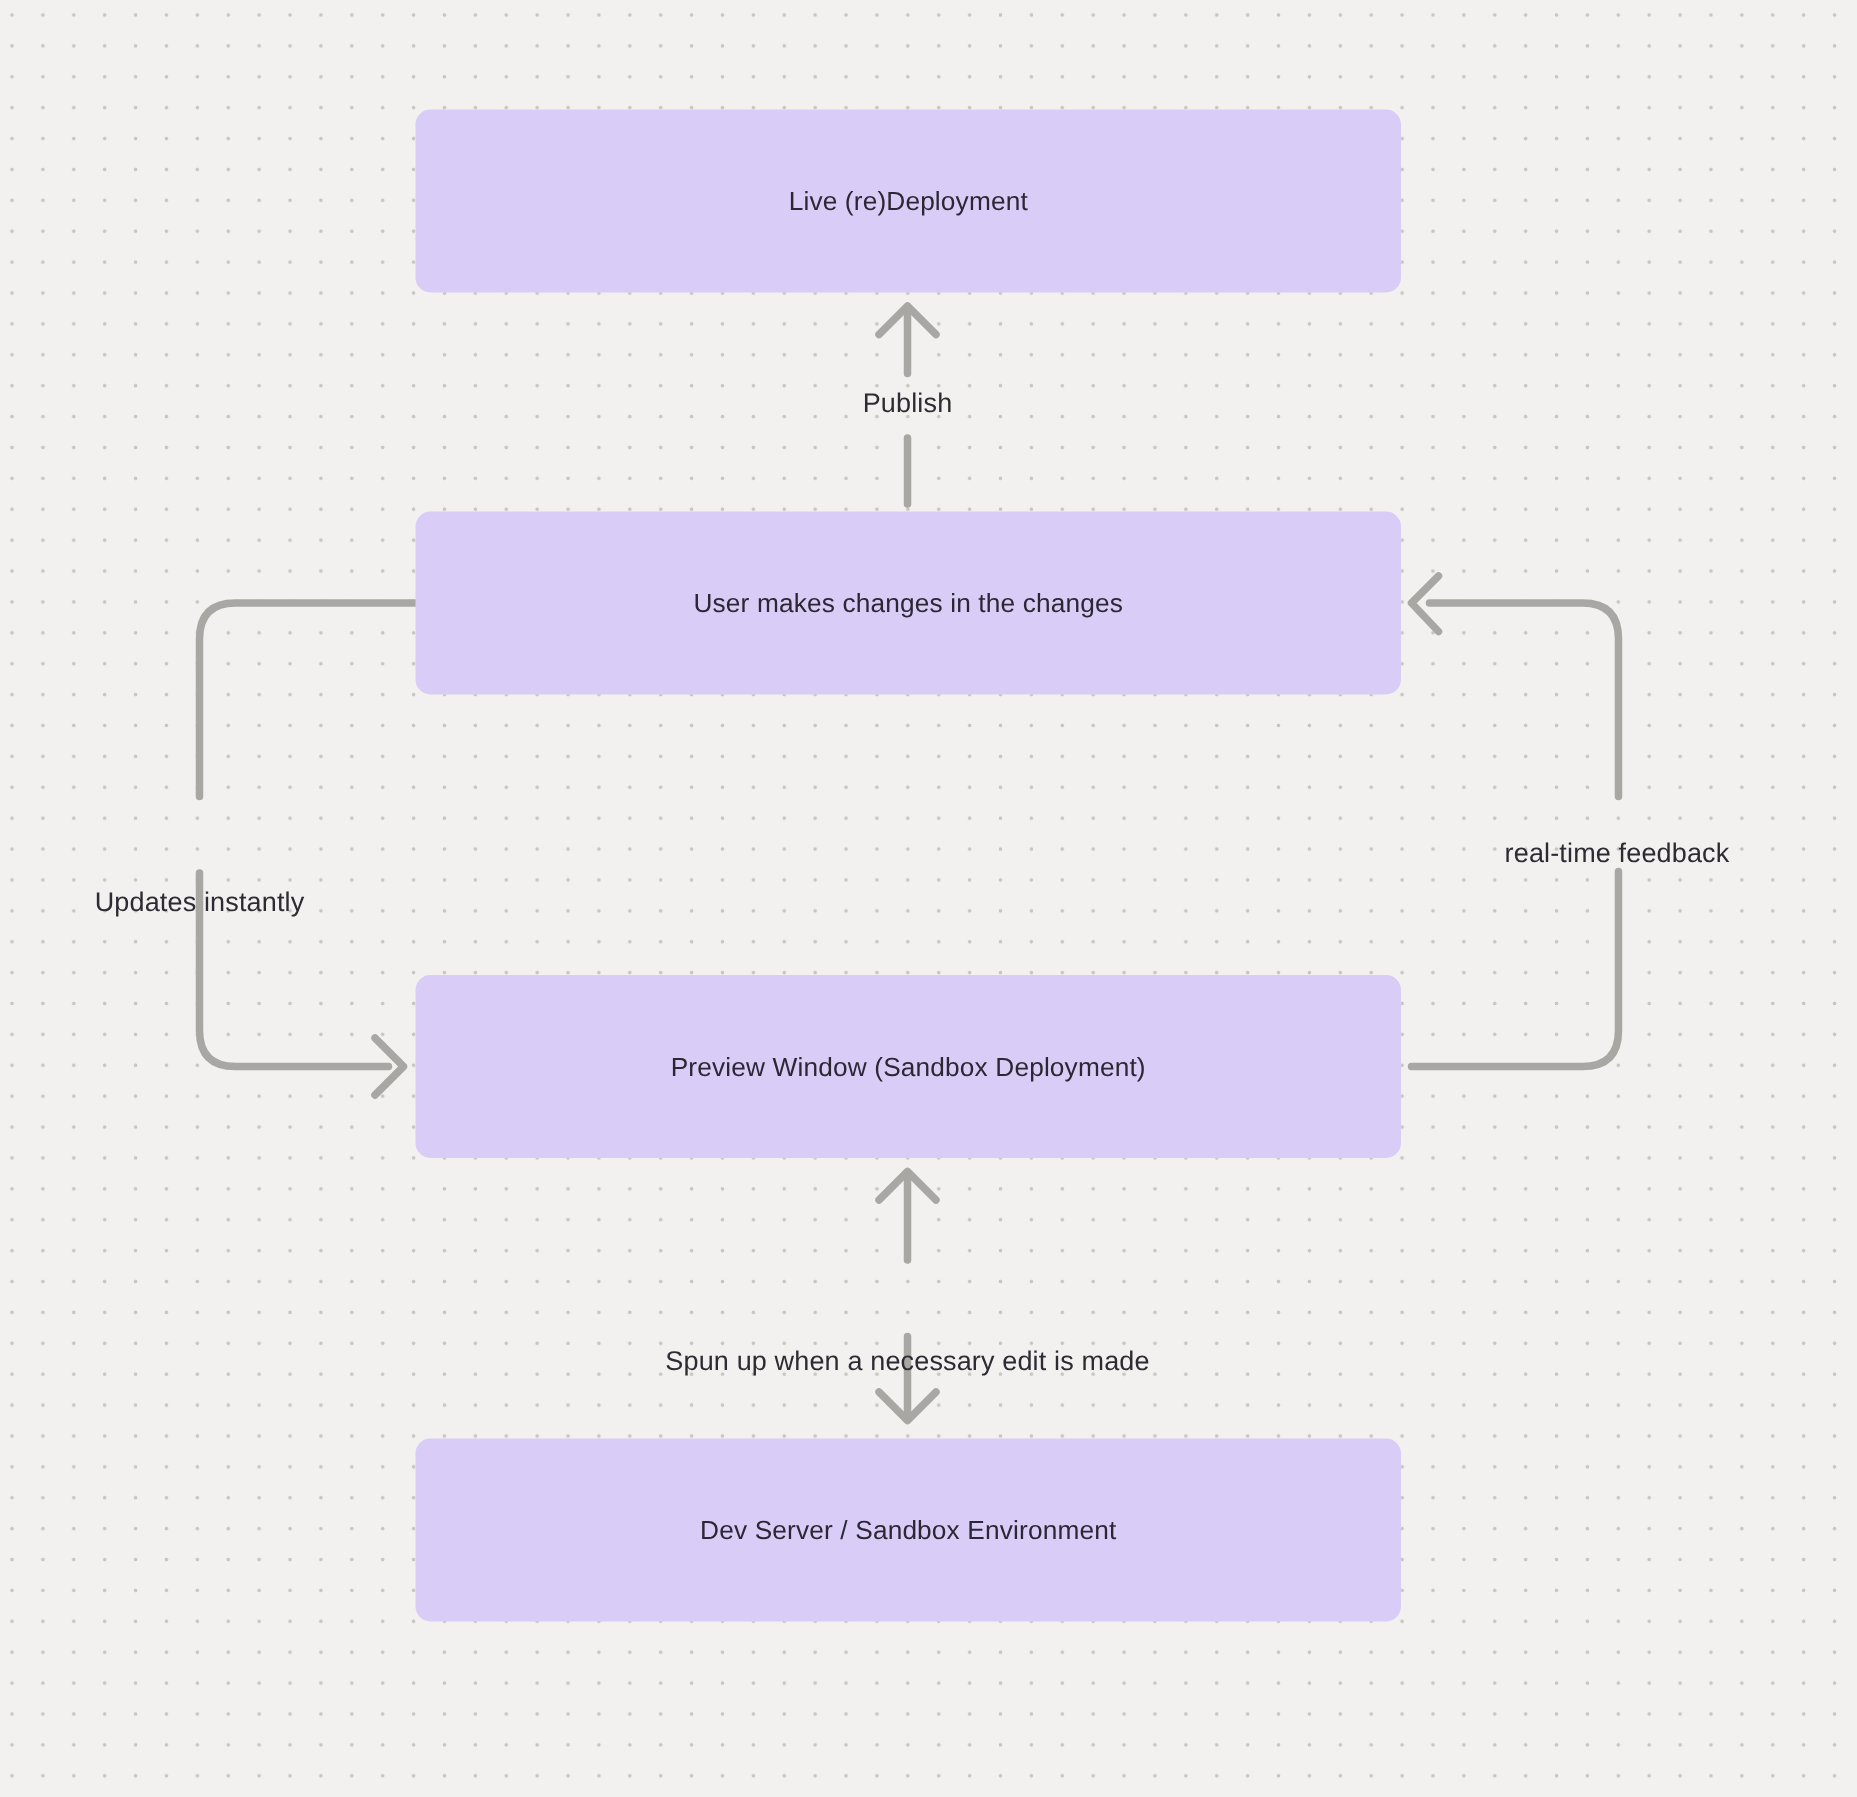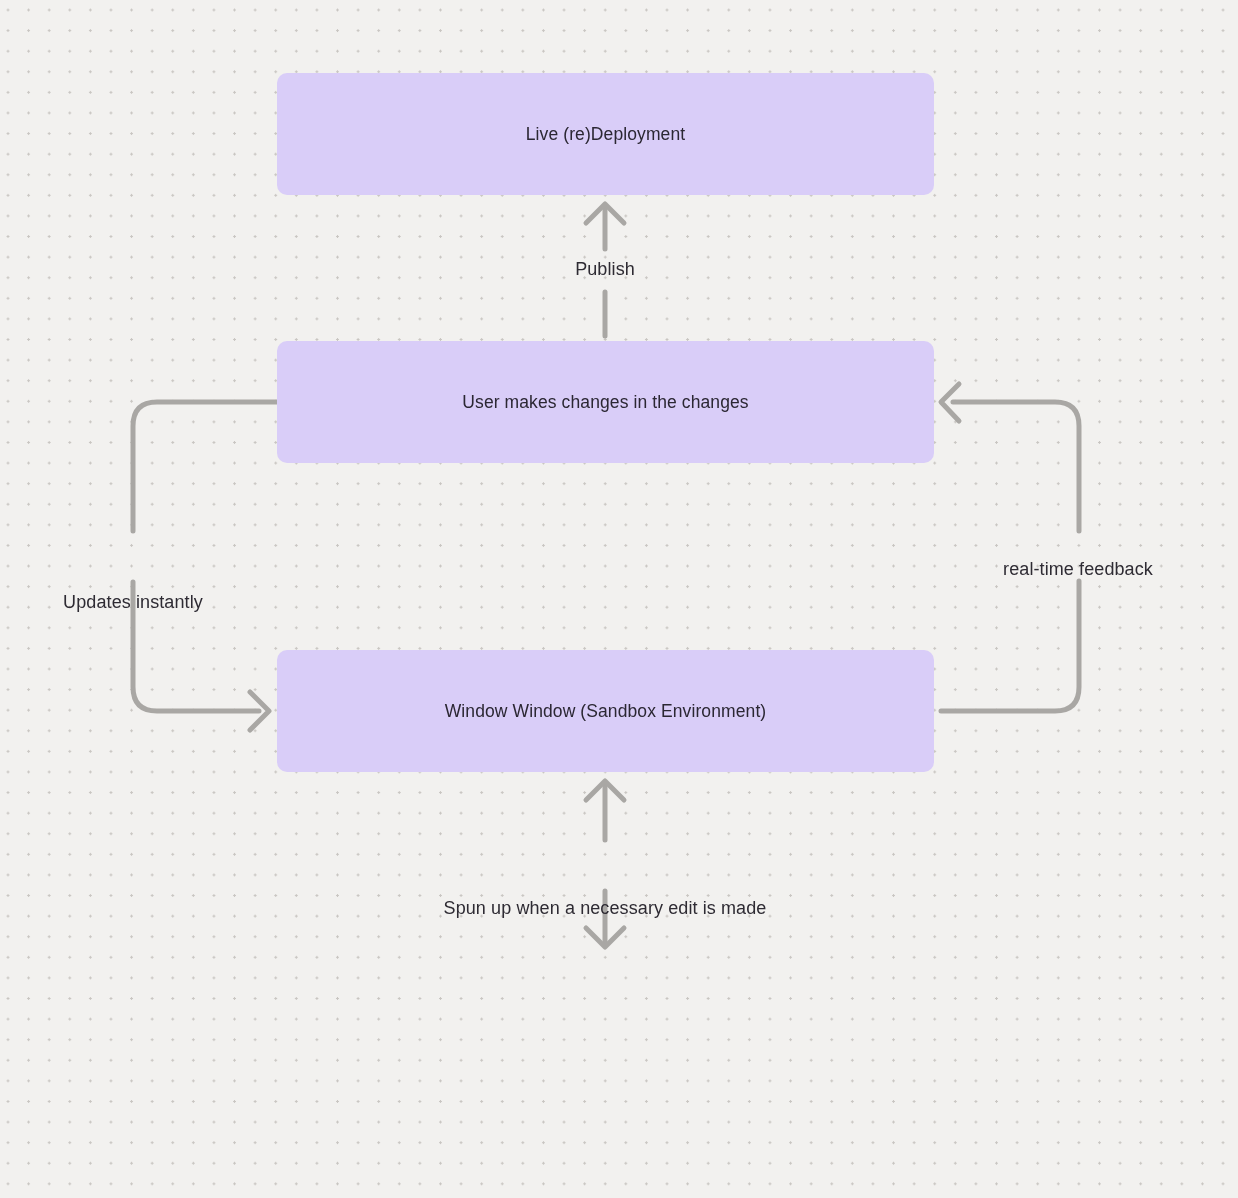--- a/index.html
+++ b/index.html
@@ -86,22 +86,25 @@
 
   <div class="node node-1">
     <span>Live (re)Deployment</span>
   </div>
 
   <div class="node node-2">
     <span>User makes changes in the changes</span>
   </div>
 
   <div class="node node-3">
-    <span>Window Window (Sandbox Environment)</span>
+    <span>Preview Window (Sandbox Deployment)</span>
   </div>
 
+  <div class="node node-4">
+    <span>Dev Server / Sandbox Environment</span>
+  </div>
 
   <span class="edge-label label-publish">Publish</span>
   <span class="edge-label label-updates">Updates instantly</span>
   <span class="edge-label label-realtime">real-time feedback</span>
   <span class="edge-label label-spunup">Spun up when a necessary edit is made</span>
 
 </div>
 
 </body></html>

